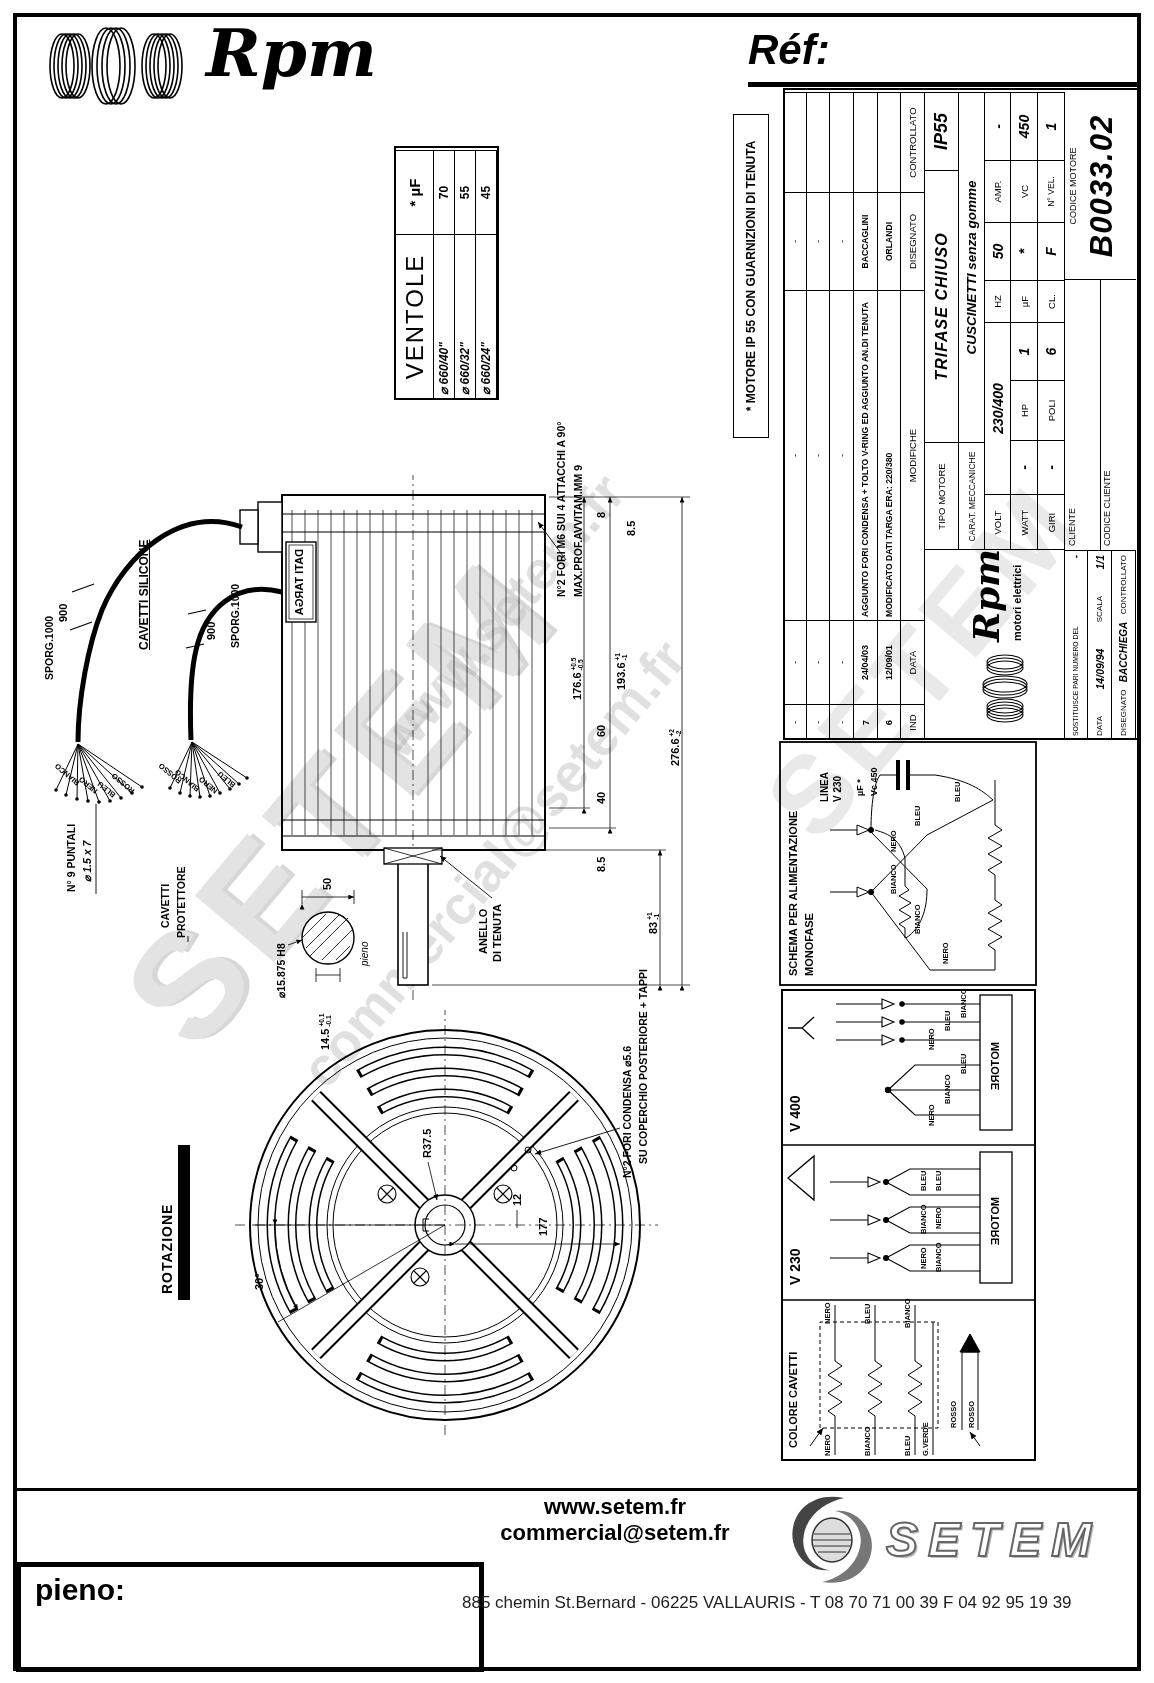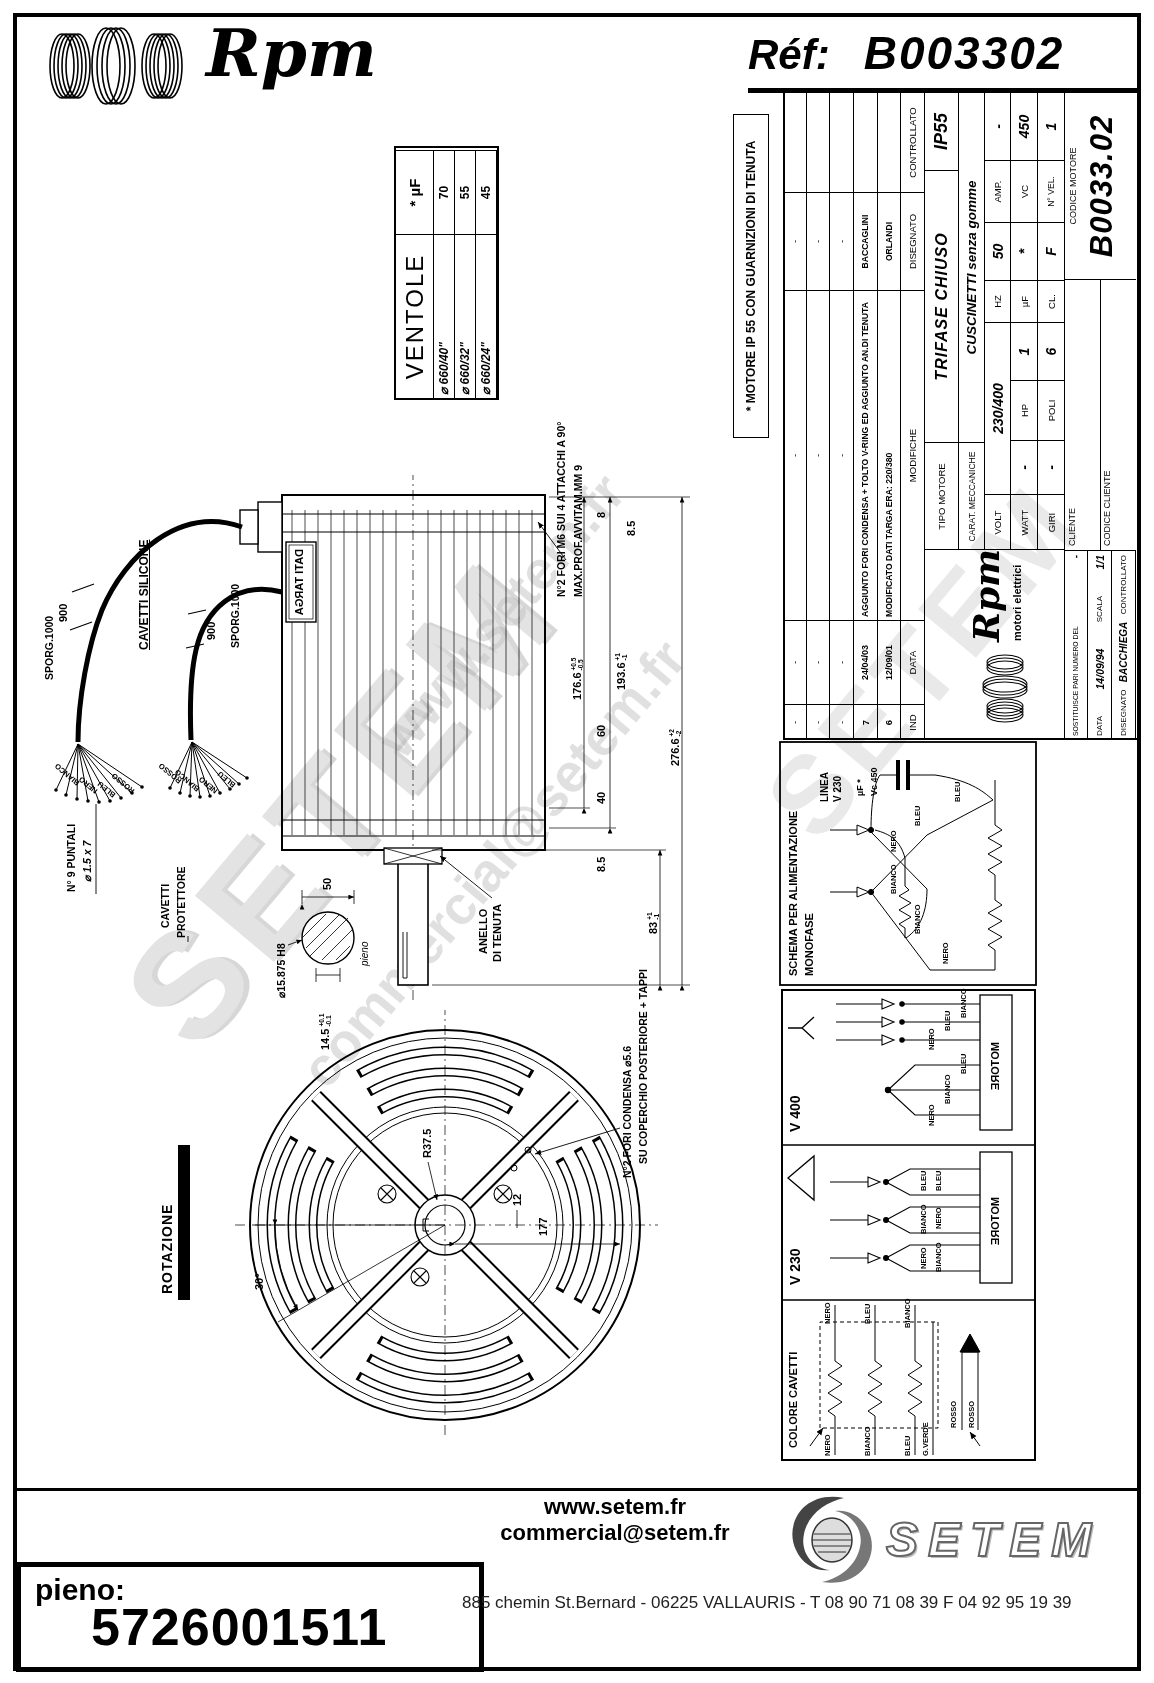--- a/index.html
+++ b/index.html
@@ -42,21 +42,20 @@
       <ellipse cx="126" cy="42" rx="12" ry="32"></ellipse>
       <ellipse cx="130" cy="42" rx="12" ry="32"></ellipse>
       <ellipse cx="134" cy="42" rx="12" ry="32"></ellipse>
       <ellipse cx="138" cy="42" rx="12" ry="32"></ellipse>
   </g>
 </svg>
 <div class="lbl b i serif" style="left:206px;top:20px;font-size:66px;">Rpm</div>
 
 <div class="abs" style="left:748px;top:26px;width:392px;border-bottom:5px solid #000;padding-bottom:8px;display:flex;gap:34px;align-items:baseline;">
   <span class="b i" style="font-size:42px;">Réf:</span>
-  <span class="b i" style="font-size:46px;letter-spacing:2px;">B003302</span>
 </div>
 
 <div id="land">
 
   <div class="wm" style="left:700px;top:440px;font-size:54px;">www.setem.fr</div>
   <div class="wm" style="left:400px;top:225px;font-size:150px;letter-spacing:12px;text-shadow:4px 4px 0 #a8a8a8;opacity:.45;">SETEM</div>
   <div class="wm" style="left:345px;top:432px;font-size:54px;">commercial@setem.fr</div>
   <div class="wm" style="left:620px;top:830px;font-size:110px;letter-spacing:8px;opacity:.35;">SETEM</div>
 
   <svg class="abs" style="left:0;top:0;" width="1400" height="1110" viewBox="0 0 1400 1110">
@@ -515,29 +514,28 @@
   <div class="abs" style="left:1210px;top:1035px;width:188px;height:71px;display:flex;flex-direction:column;align-items:center;">
     <span style="font-size:9px;margin-top:3px;">CODICE MOTORE</span>
     <span class="b i" style="font-size:31px;margin-top:6px;letter-spacing:1px;">B0033.02</span>
   </div>
 </div>
 
 <div class="abs" style="left:13px;top:1488px;width:1128px;height:3px;background:#000;"></div>
 
 <div class="abs" style="left:16px;top:1562px;width:458px;height:100px;border:5px solid #000;">
   <span class="lbl b" style="left:14px;top:8px;font-size:30px;">pieno:</span>
-  <div class="lbl b" style="left:70px;top:34px;font-size:52px;letter-spacing:1px;">5726001511</div>
 </div>
 
 <div class="abs" style="left:470px;top:1494px;width:290px;text-align:center;">
   <div class="b" style="font-size:22px;">www.setem.fr</div>
   <div class="b" style="font-size:22px;">commercial@setem.fr</div>
 </div>
 
 <svg class="abs" style="left:782px;top:1488px;" width="100" height="104" viewBox="0 0 100 104">
   <path d="M62 10 C20 2 2 38 14 62 C20 76 34 84 48 82 C30 80 18 64 22 46 C26 26 44 14 62 10 Z" fill="#444"></path>
   <path d="M40 94 C82 100 98 64 86 42 C80 29 66 21 53 23 C70 26 82 42 78 59 C74 78 58 90 40 94 Z" fill="#777"></path>
   <ellipse cx="50" cy="52" rx="20" ry="22" fill="#ddd" stroke="#333" stroke-width="1.5"></ellipse>
   <path d="M32 46 H68 M30 52 H70 M32 58 H68 M36 64 H64" stroke="#333" stroke-width="1" fill="none"></path>
 </svg>
 <span class="lbl b i" style="left:886px;top:1516px;font-size:48px;letter-spacing:10px;color:#fff;-webkit-text-stroke:2px #666;text-shadow:2px 2px 0 #bbb;">SETEM</span>
 
-<div class="lbl" style="left:462px;top:1594px;font-size:17px;color:#222;">885 chemin St.Bernard  -  06225 VALLAURIS  -  T 08 90 71 08 39   F 04 92 95 19 39</div>
+<div class="lbl" style="left:462px;top:1594px;font-size:17px;color:#222;">885 chemin St.Bernard  -  06225 VALLAURIS  -  T 08 70 71 00 39   F 04 92 95 19 39</div>
 
 </body></html>

